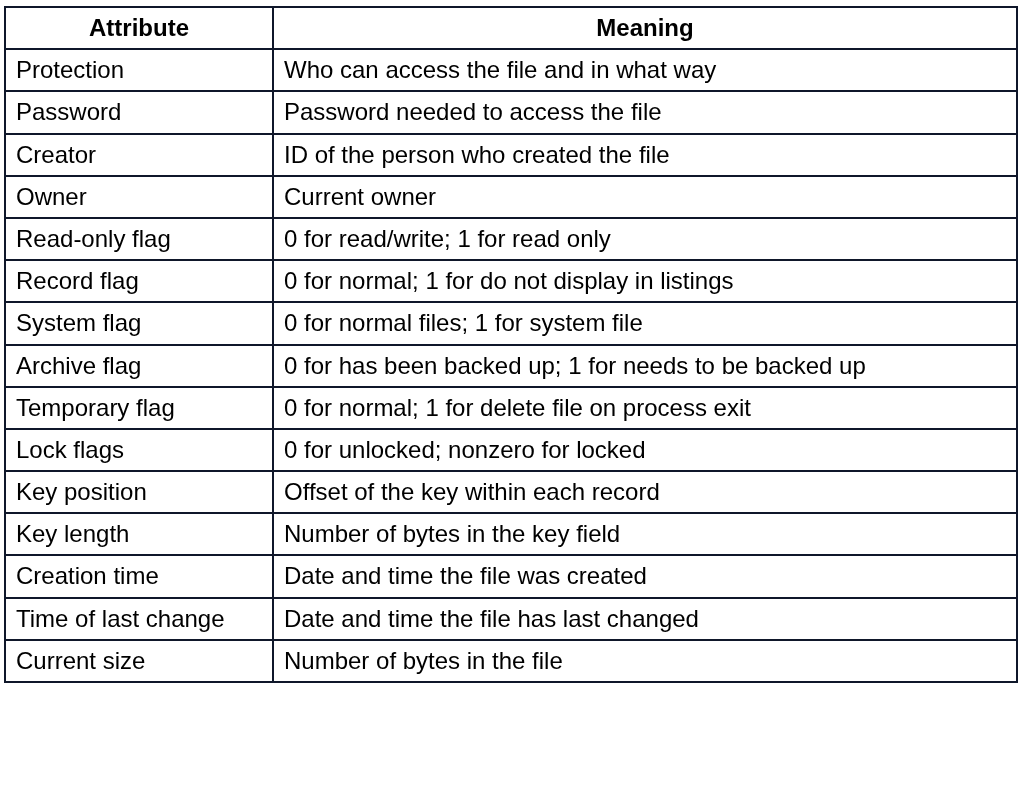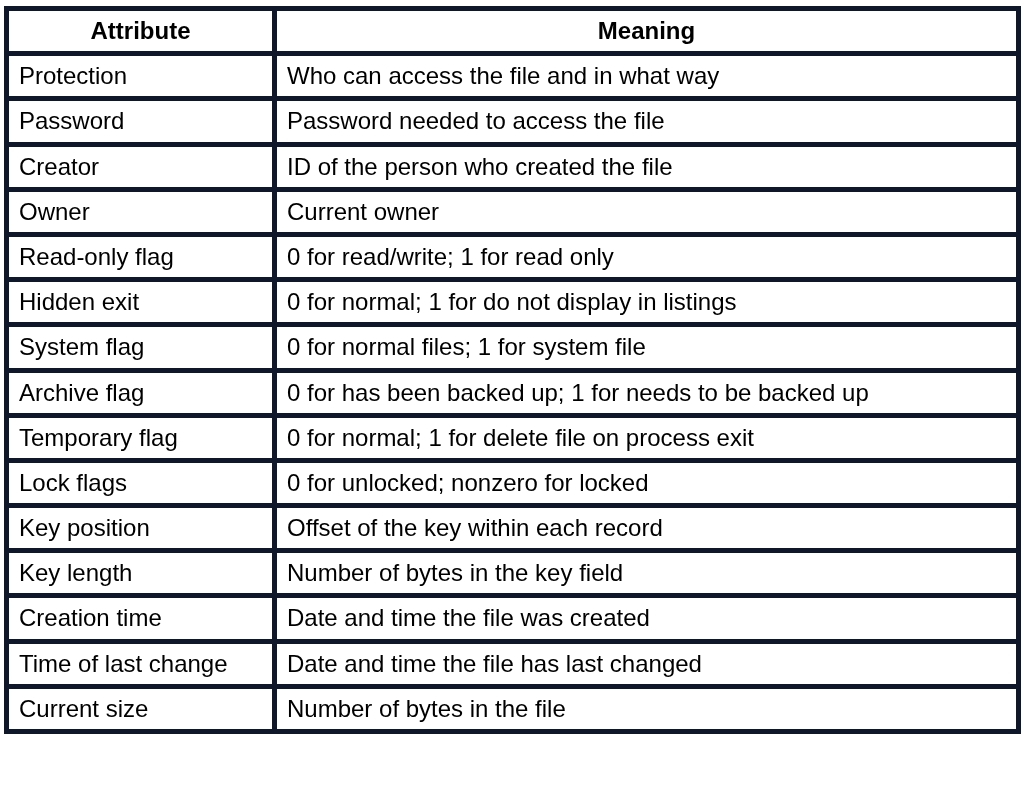--- a/index.html
+++ b/index.html
@@ -16,21 +16,21 @@
     padding: 6px 4px;
   }
   table {
     border-collapse: collapse;
     width: 1012px;
     table-layout: fixed;
   }
   col.attr { width: 268px; }
   col.mean { width: 744px; }
   th, td {
-    border: 5px solid #0f172a;
+    border: 2px solid #0f172a;
     padding: 4px 10px 5px 10px;
     vertical-align: middle;
     line-height: 1.3;
     text-align: left;
   }
   th {
     font-weight: bold;
     text-align: center;
   }
 </style>
@@ -64,21 +64,21 @@
       </tr>
       <tr>
         <td>Owner</td>
         <td>Current owner</td>
       </tr>
       <tr>
         <td>Read-only flag</td>
         <td>0 for read/write; 1 for read only</td>
       </tr>
       <tr>
-        <td>Hidden exit</td>
+        <td>Record flag</td>
         <td>0 for normal; 1 for do not display in listings</td>
       </tr>
       <tr>
         <td>System flag</td>
         <td>0 for normal files; 1 for system file</td>
       </tr>
       <tr>
         <td>Archive flag</td>
         <td>0 for has been backed up; 1 for needs to be backed up</td>
       </tr>

